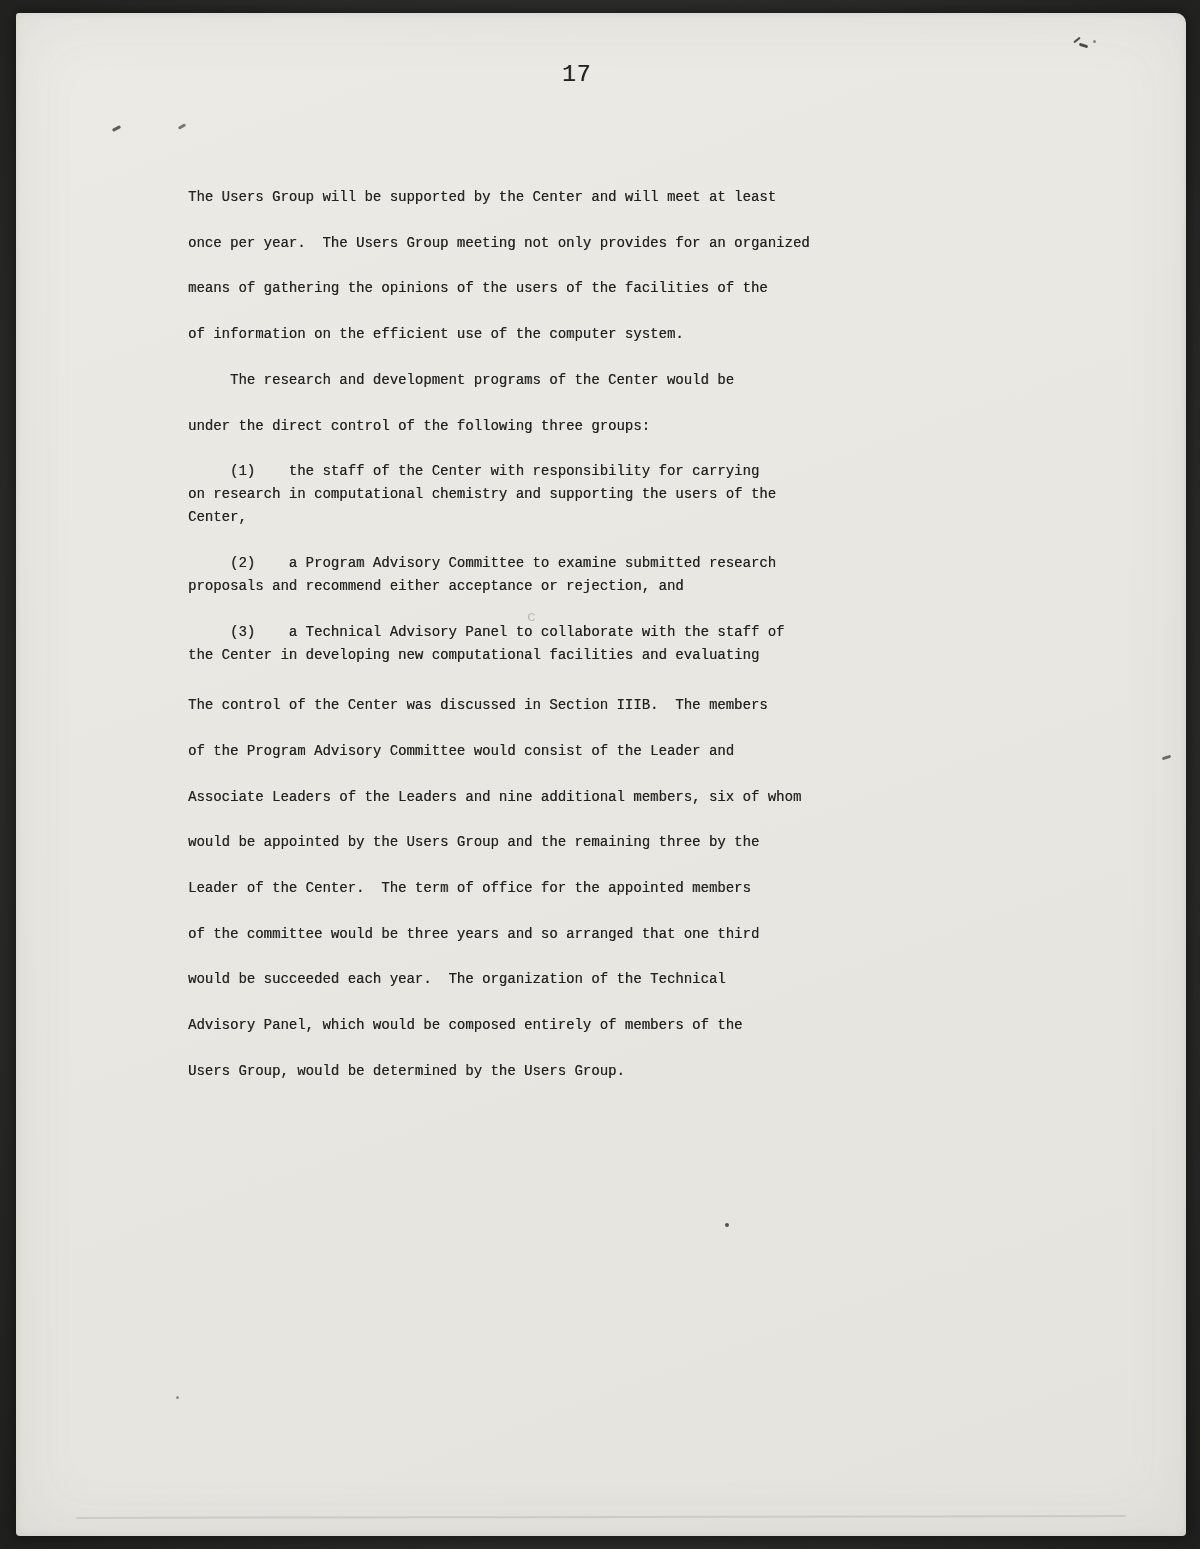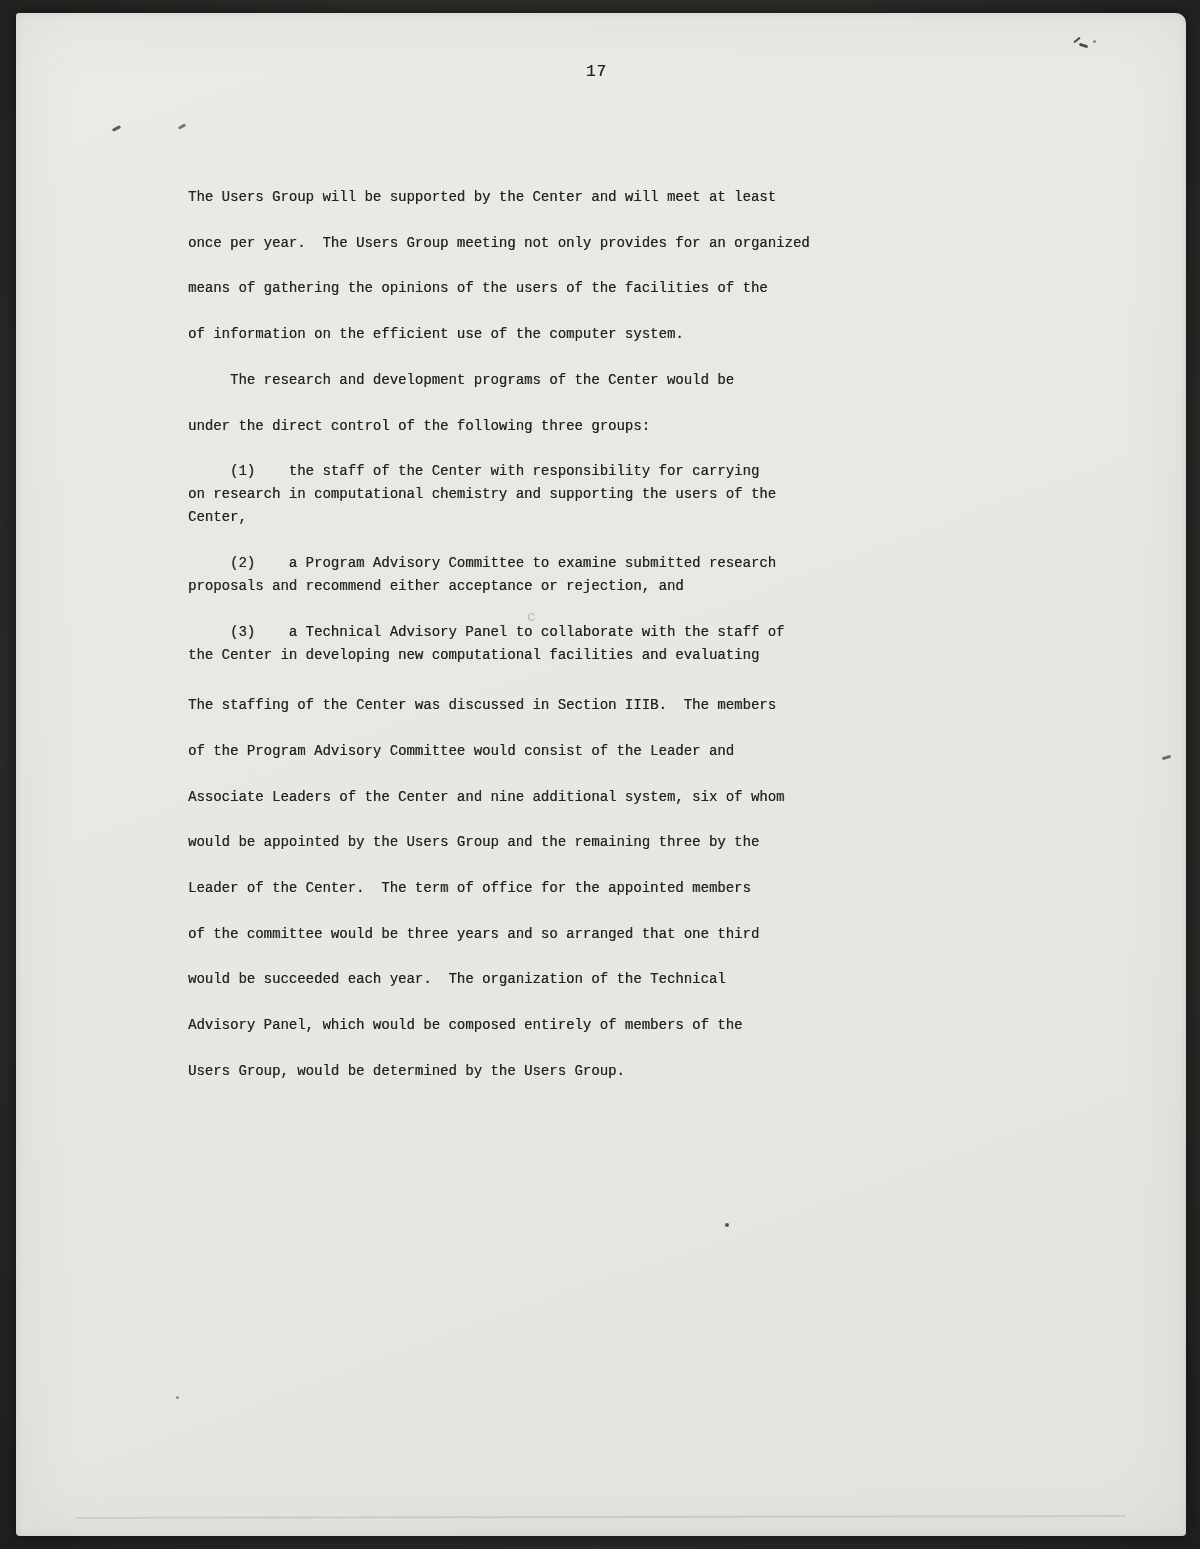--- a/index.html
+++ b/index.html
@@ -20,23 +20,23 @@
     width: 1170px;
     height: 1523px;
     background: linear-gradient(160deg, #ebeae5 0%, #e8e7e2 45%, #e4e3de 100%);
     border-radius: 3px 10px 4px 4px;
     box-shadow: 0 0 16px rgba(0,0,0,0.55),
                 inset 0 0 70px rgba(80,75,60,0.07),
                 inset 0 0 8px rgba(80,75,60,0.10);
   }
   .page-number {
     position: absolute;
-    left: 570px;
+    left: 546px;
     top: 51px;
-    font-size: 16px;
+    font-size: 23px;
     line-height: 1;
     color: #22211f;
     text-shadow: 0.4px 0.3px 0.4px rgba(34,33,31,0.55);
     letter-spacing: 1px;
   }
   .content {
     position: absolute;
     left: 172px;
     top: 162px;
     width: 960px;
@@ -88,23 +88,23 @@
       </div>
       <div class="para item">
         <div class="line">     (2)    a Program Advisory Committee to examine submitted research</div>
         <div class="line">proposals and recommend either acceptance or rejection, and</div>
       </div>
       <div class="para item">
         <div class="line">     (3)    a Technical Advisory Panel to collaborate with the staff of</div>
         <div class="line">the Center in developing new computational facilities and evaluating</div>
       </div>
       <div class="para body">
-        <div class="line">The staffing of the Center was discussed in Section IIIB.  The members</div>
+        <div class="line">The control of the Center was discussed in Section IIIB.  The members</div>
         <div class="line">of the Program Advisory Committee would consist of the Leader and</div>
-        <div class="line">Associate Leaders of the Center and nine additional system, six of whom</div>
+        <div class="line">Associate Leaders of the Leaders and nine additional members, six of whom</div>
         <div class="line">would be appointed by the Users Group and the remaining three by the</div>
         <div class="line">Leader of the Center.  The term of office for the appointed members</div>
         <div class="line">of the committee would be three years and so arranged that one third</div>
         <div class="line">would be succeeded each year.  The organization of the Technical</div>
         <div class="line">Advisory Panel, which would be composed entirely of members of the</div>
         <div class="line">Users Group, would be determined by the Users Group.</div>
       </div>
     </div>
   <div id="artifacts">
       <div class="artifact" style="left: 1057px; top: 26px; opacity: 0.85; width: 8px; height: 2px; transform: rotate(-38deg);"></div>

